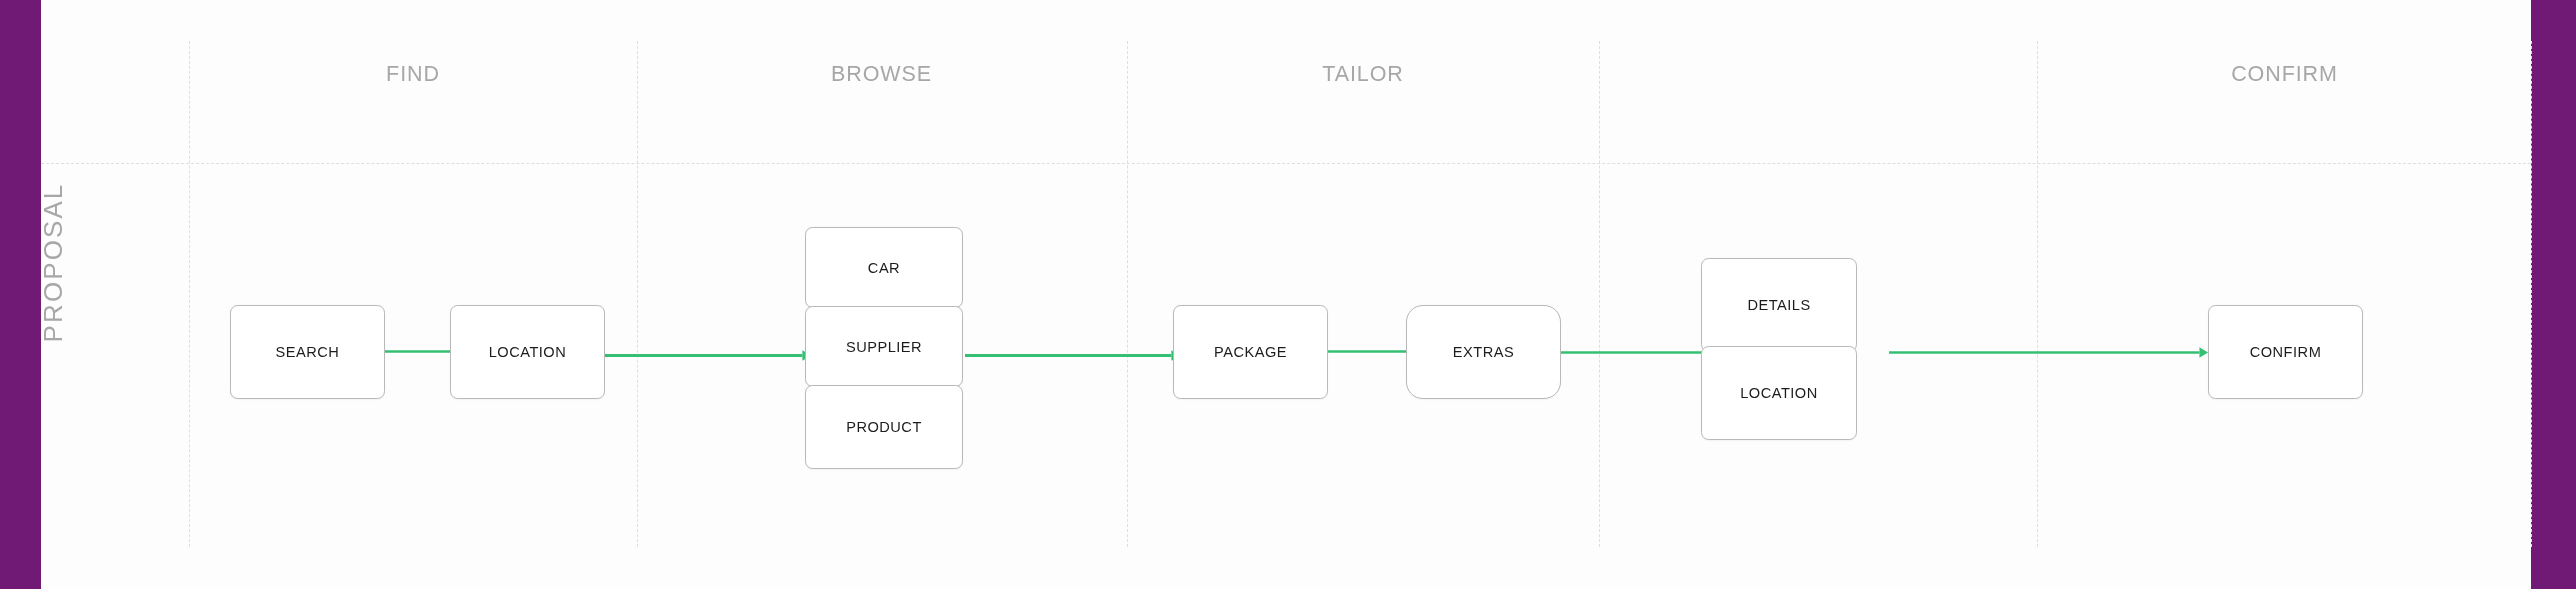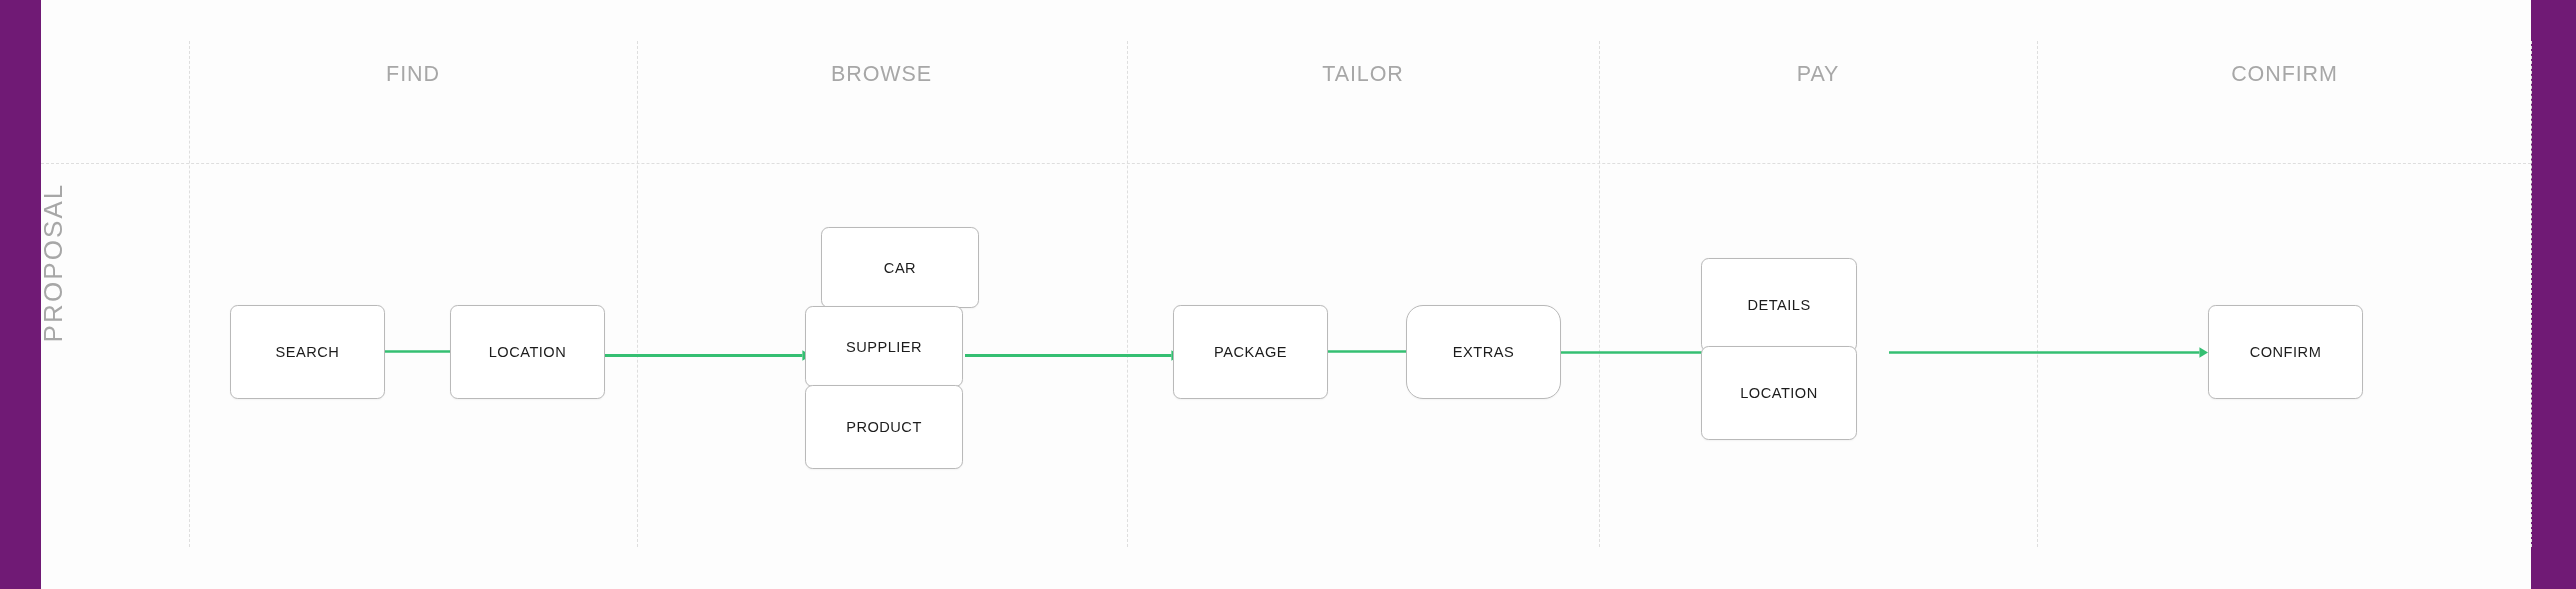--- a/index.html
+++ b/index.html
@@ -118,21 +118,20 @@
   <div class="vline" style="left:637px;"></div>
   <div class="vline" style="left:1127px;"></div>
   <div class="vline" style="left:1599px;"></div>
   <div class="vline" style="left:2037px;"></div>
   <div class="vline" style="left:2531px;"></div>
   <div class="hline" style="top:163px;"></div>
 
   <div class="col-header" style="left:189px;  width:448px;">FIND</div>
   <div class="col-header" style="left:637px;  width:489px;">BROWSE</div>
   <div class="col-header" style="left:1127px; width:472px;">TAILOR</div>
-  <div class="col-header" style="left:1599px; width:438px;">PAY</div>
   <div class="col-header" style="left:2037px; width:495px;">CONFIRM</div>
 
   <div class="row-label">PROPOSAL</div>
 
   <div class="connector" style="left:383px; top:342px; width:91px;">
     <svg width="91" height="19" viewBox="0 0 106 22">
       <line x1="0" y1="11" x2="96" y2="11" stroke="#35bf72" stroke-width="3.2"></line>
       <path d="M96 5 L106 11 L96 17 Z" fill="#35bf72"></path>
     </svg>
   </div>
@@ -170,21 +169,21 @@
       <line x1="0" y1="11" x2="362" y2="11" stroke="#35bf72" stroke-width="3.2"></line>
       <path d="M362 5 L372 11 L362 17 Z" fill="#35bf72"></path>
     </svg>
   </div>
 
   <div class="node" style="left:230px; top:305px; width:155px; height:94px;">SEARCH</div>
 
   <div class="node" style="left:450px; top:305px; width:155px; height:94px;">LOCATION</div>
 
   <div class="node-stack" style="left:805px; top:227px; width:158px; height:242px;">
-    <div class="node" style="left:16px; top:0px; width:158px; height:81px;">CAR</div>
+    <div class="node" style="left:0px; top:0px; width:158px; height:81px;">CAR</div>
     <div class="node" style="left:0px; top:79px; width:158px; height:81px;">SUPPLIER</div>
     <div class="node" style="left:0px; top:158px; width:158px; height:84px;">PRODUCT</div>
   </div>
 
   <div class="node" style="left:1173px; top:305px; width:155px; height:94px;text-align:center;">PACKAGE</div>
 
   <div class="node" style="left:1406px; top:305px; width:155px; height:94px;border-radius:17px;">EXTRAS</div>
 
   <div class="node-stack" style="left:1669px; top:258px; width:156px; height:182px;margin-left:32px;">
     <div class="node" style="left:0px; top:0px; width:156px; height:94px;">DETAILS</div>

